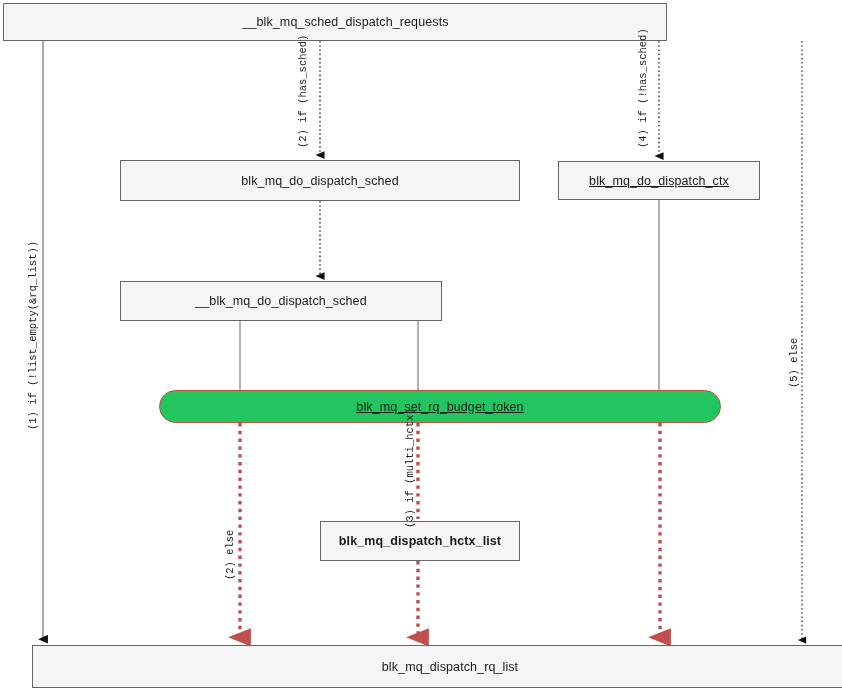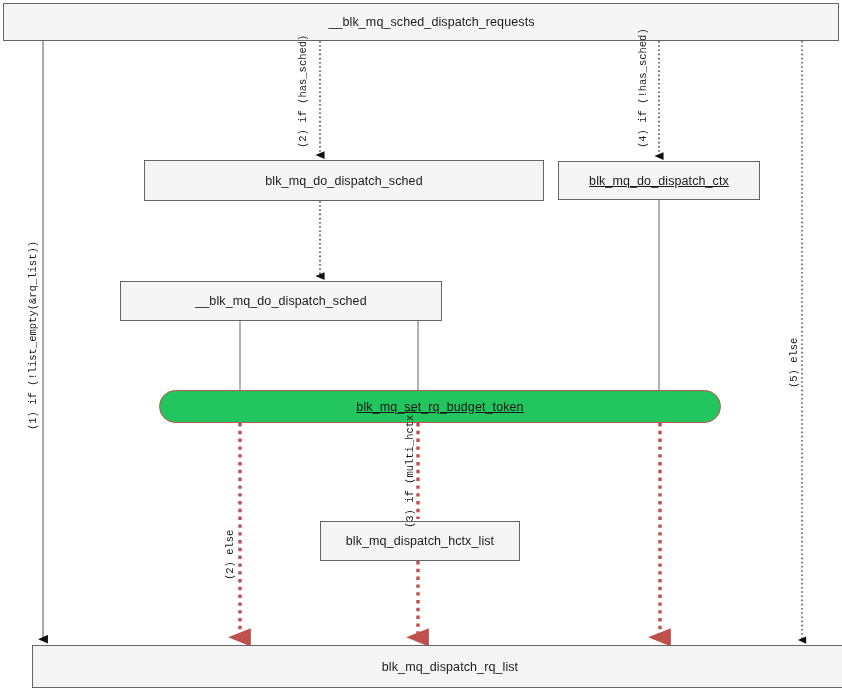--- a/index.html
+++ b/index.html
@@ -88,41 +88,41 @@
 
     <path d="M240,423 L240,637" stroke="#c0504d" stroke-width="3.4" stroke-dasharray="3.4,4.4" fill="none" marker-end="url(#arrow-red)"></path>
 
     <path d="M418,423 L418,519" stroke="#c0504d" stroke-width="3.4" stroke-dasharray="3.4,4.4" fill="none"></path>
 
     <path d="M418,561 L418,637" stroke="#c0504d" stroke-width="3.4" stroke-dasharray="3.4,4.4" fill="none" marker-end="url(#arrow-red)"></path>
 
     <path d="M660,423 L660,637" stroke="#c0504d" stroke-width="3.4" stroke-dasharray="3.4,4.4" fill="none" marker-end="url(#arrow-red)"></path>
   </svg>
 
-  <div class="node" style="left:3px; top:3px; width:836px; height:38px;padding-left:21px;">
+  <div class="node" style="left:3px; top:3px; width:664px; height:38px;padding-left:21px;">
     <span>__blk_mq_sched_dispatch_requests</span>
   </div>
 
-  <div class="node" style="left:120px; top:160px; width:400px; height:41px;margin-left:24px;">
+  <div class="node" style="left:120px; top:160px; width:400px; height:41px;">
     <span>blk_mq_do_dispatch_sched</span>
   </div>
 
   <div class="node" style="left:558px; top:161px; width:202px; height:39px;text-decoration:underline;">
     <span>blk_mq_do_dispatch_ctx</span>
   </div>
 
   <div class="node" style="left:120px; top:281px; width:322px; height:40px;">
     <span>__blk_mq_do_dispatch_sched</span>
   </div>
 
   <div class="node accent" style="left:159px; top:390px; width:562px; height:33px;">
     <span>blk_mq_set_rq_budget_token</span>
   </div>
 
-  <div class="node" style="left:320px; top:521px; width:200px; height:40px;">
+  <div class="node" style="left:320px; top:521px; width:200px; height:40px;font-weight:bold;">
     <span>blk_mq_dispatch_hctx_list</span>
   </div>
 
   <div class="node" style="left:3px; top:645px; width:836px; height:43px;margin-left:29px;">
     <span>blk_mq_dispatch_rq_list</span>
   </div>
 
   <div class="edge-label" style="left:27px; top:430px;">(1) if (!list_empty(&amp;rq_list))</div>
 
   <div class="edge-label" style="left:297px; top:148px;">(2) if (has_sched)</div>

